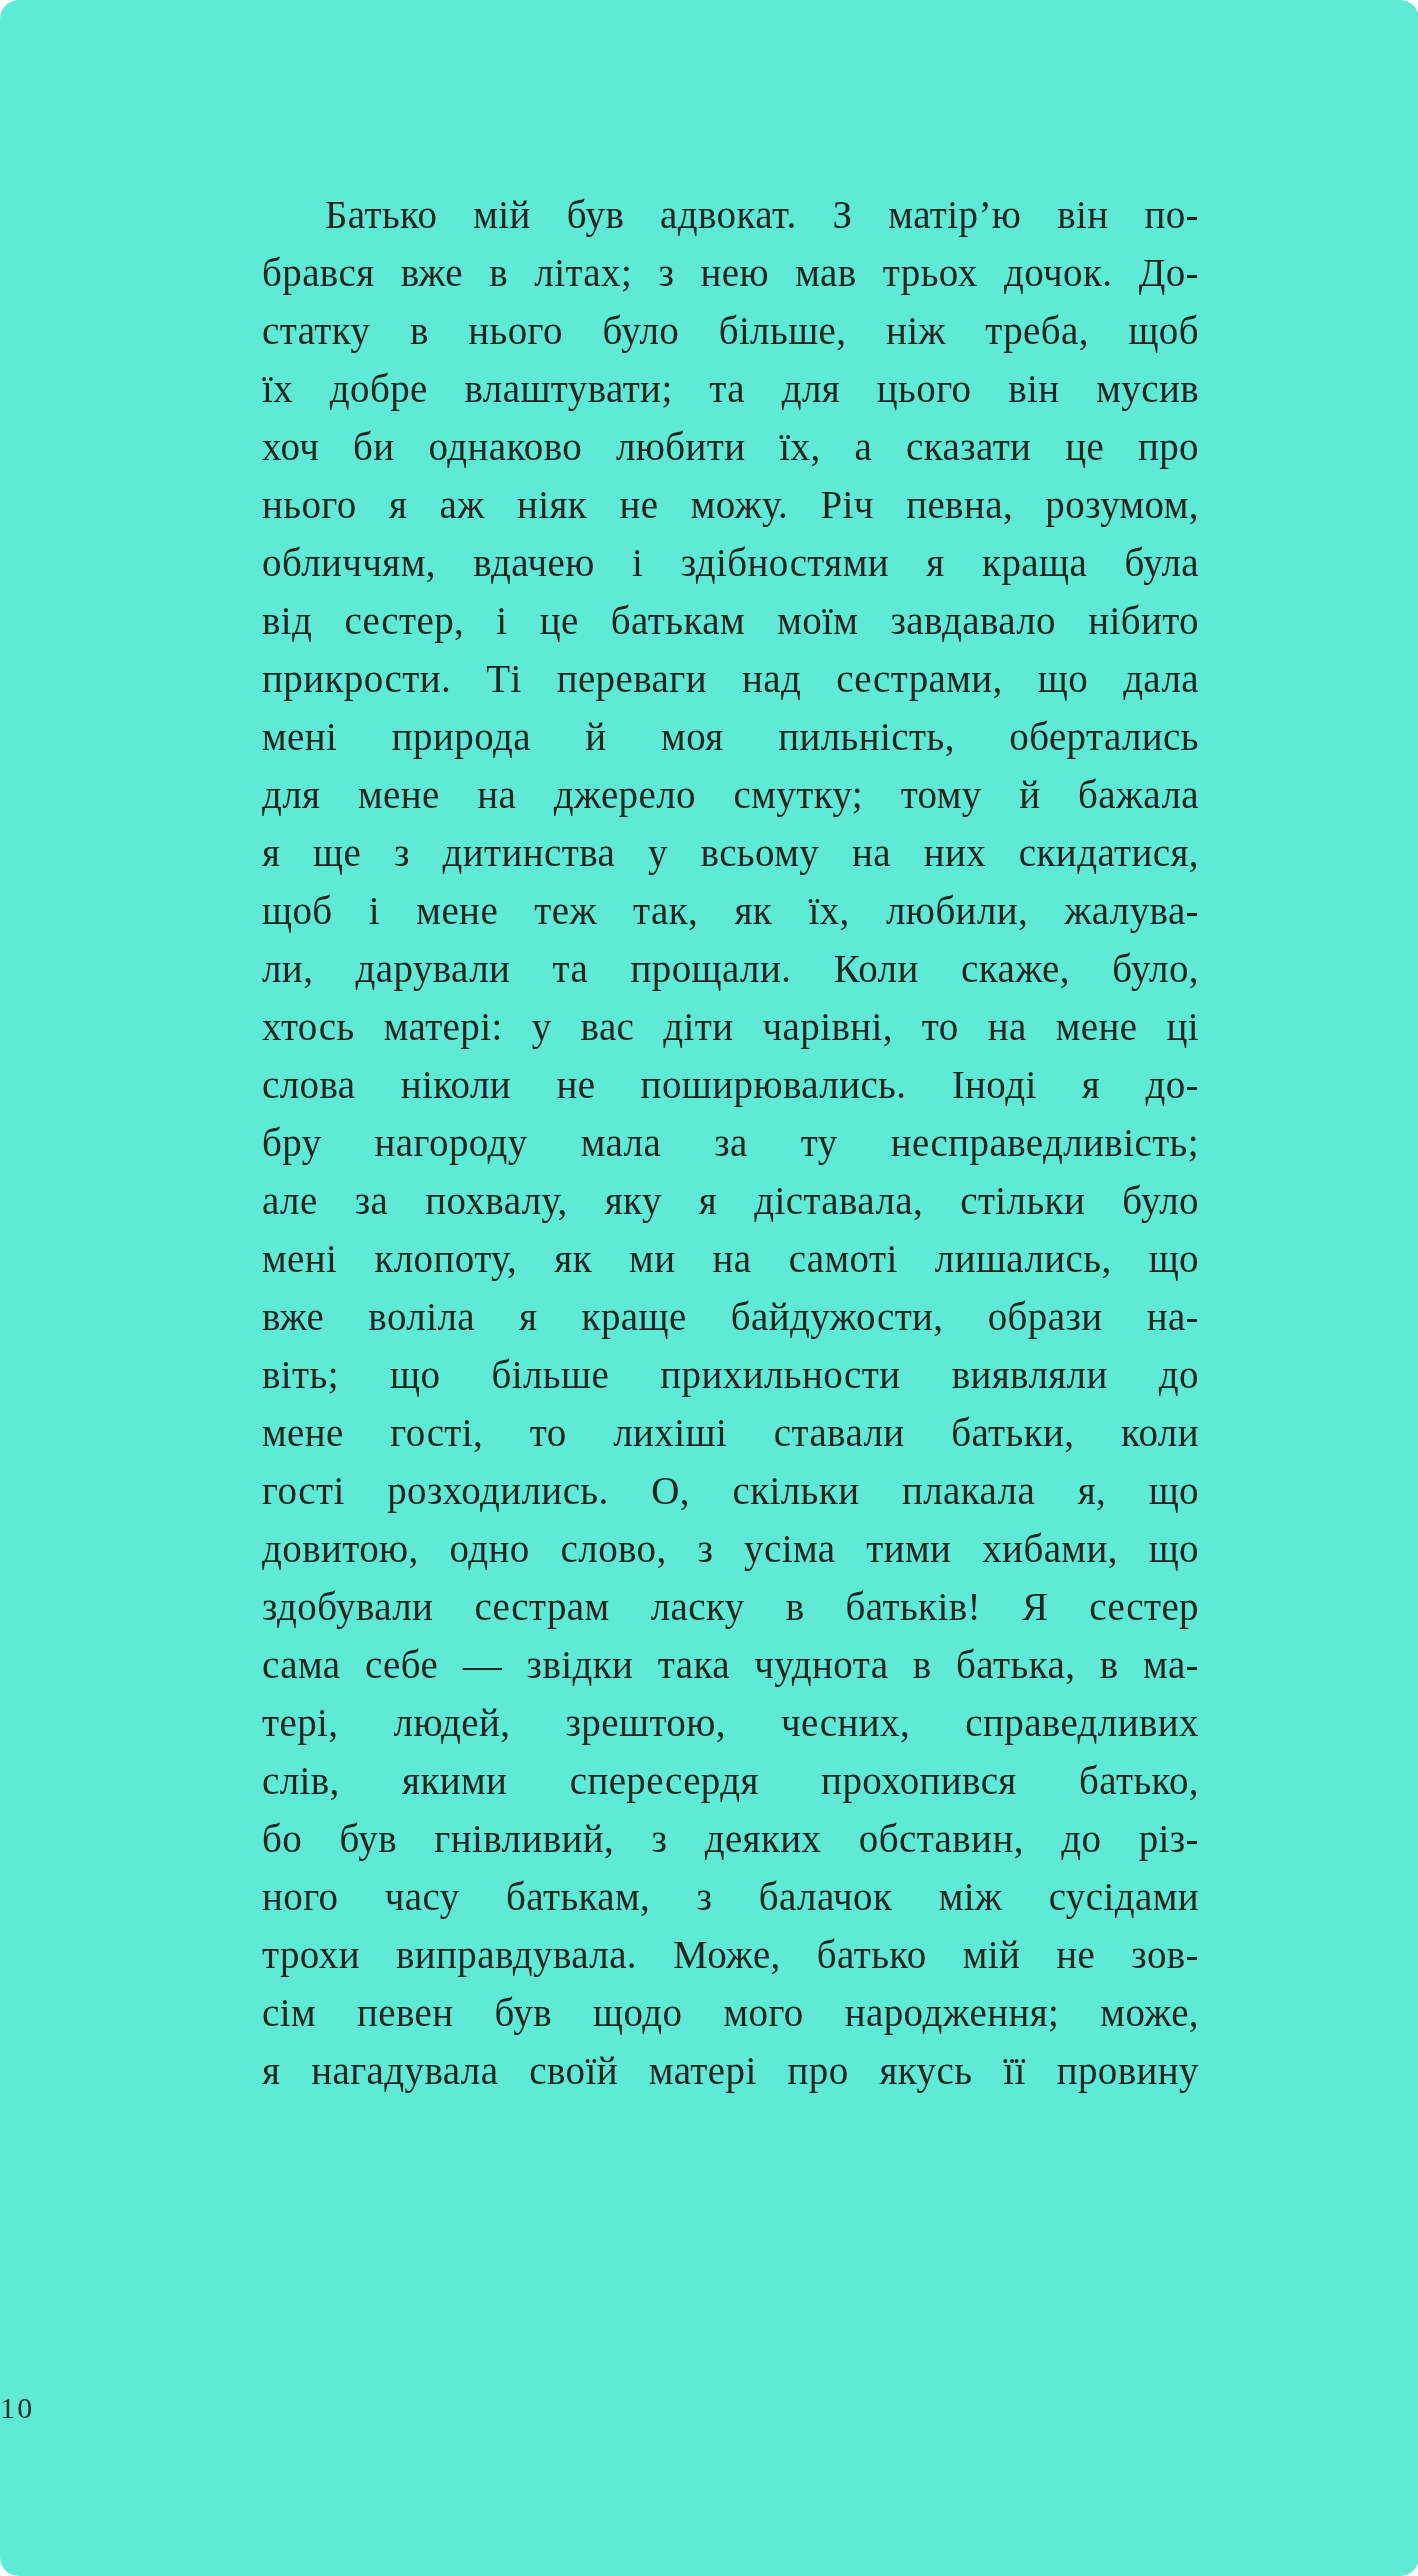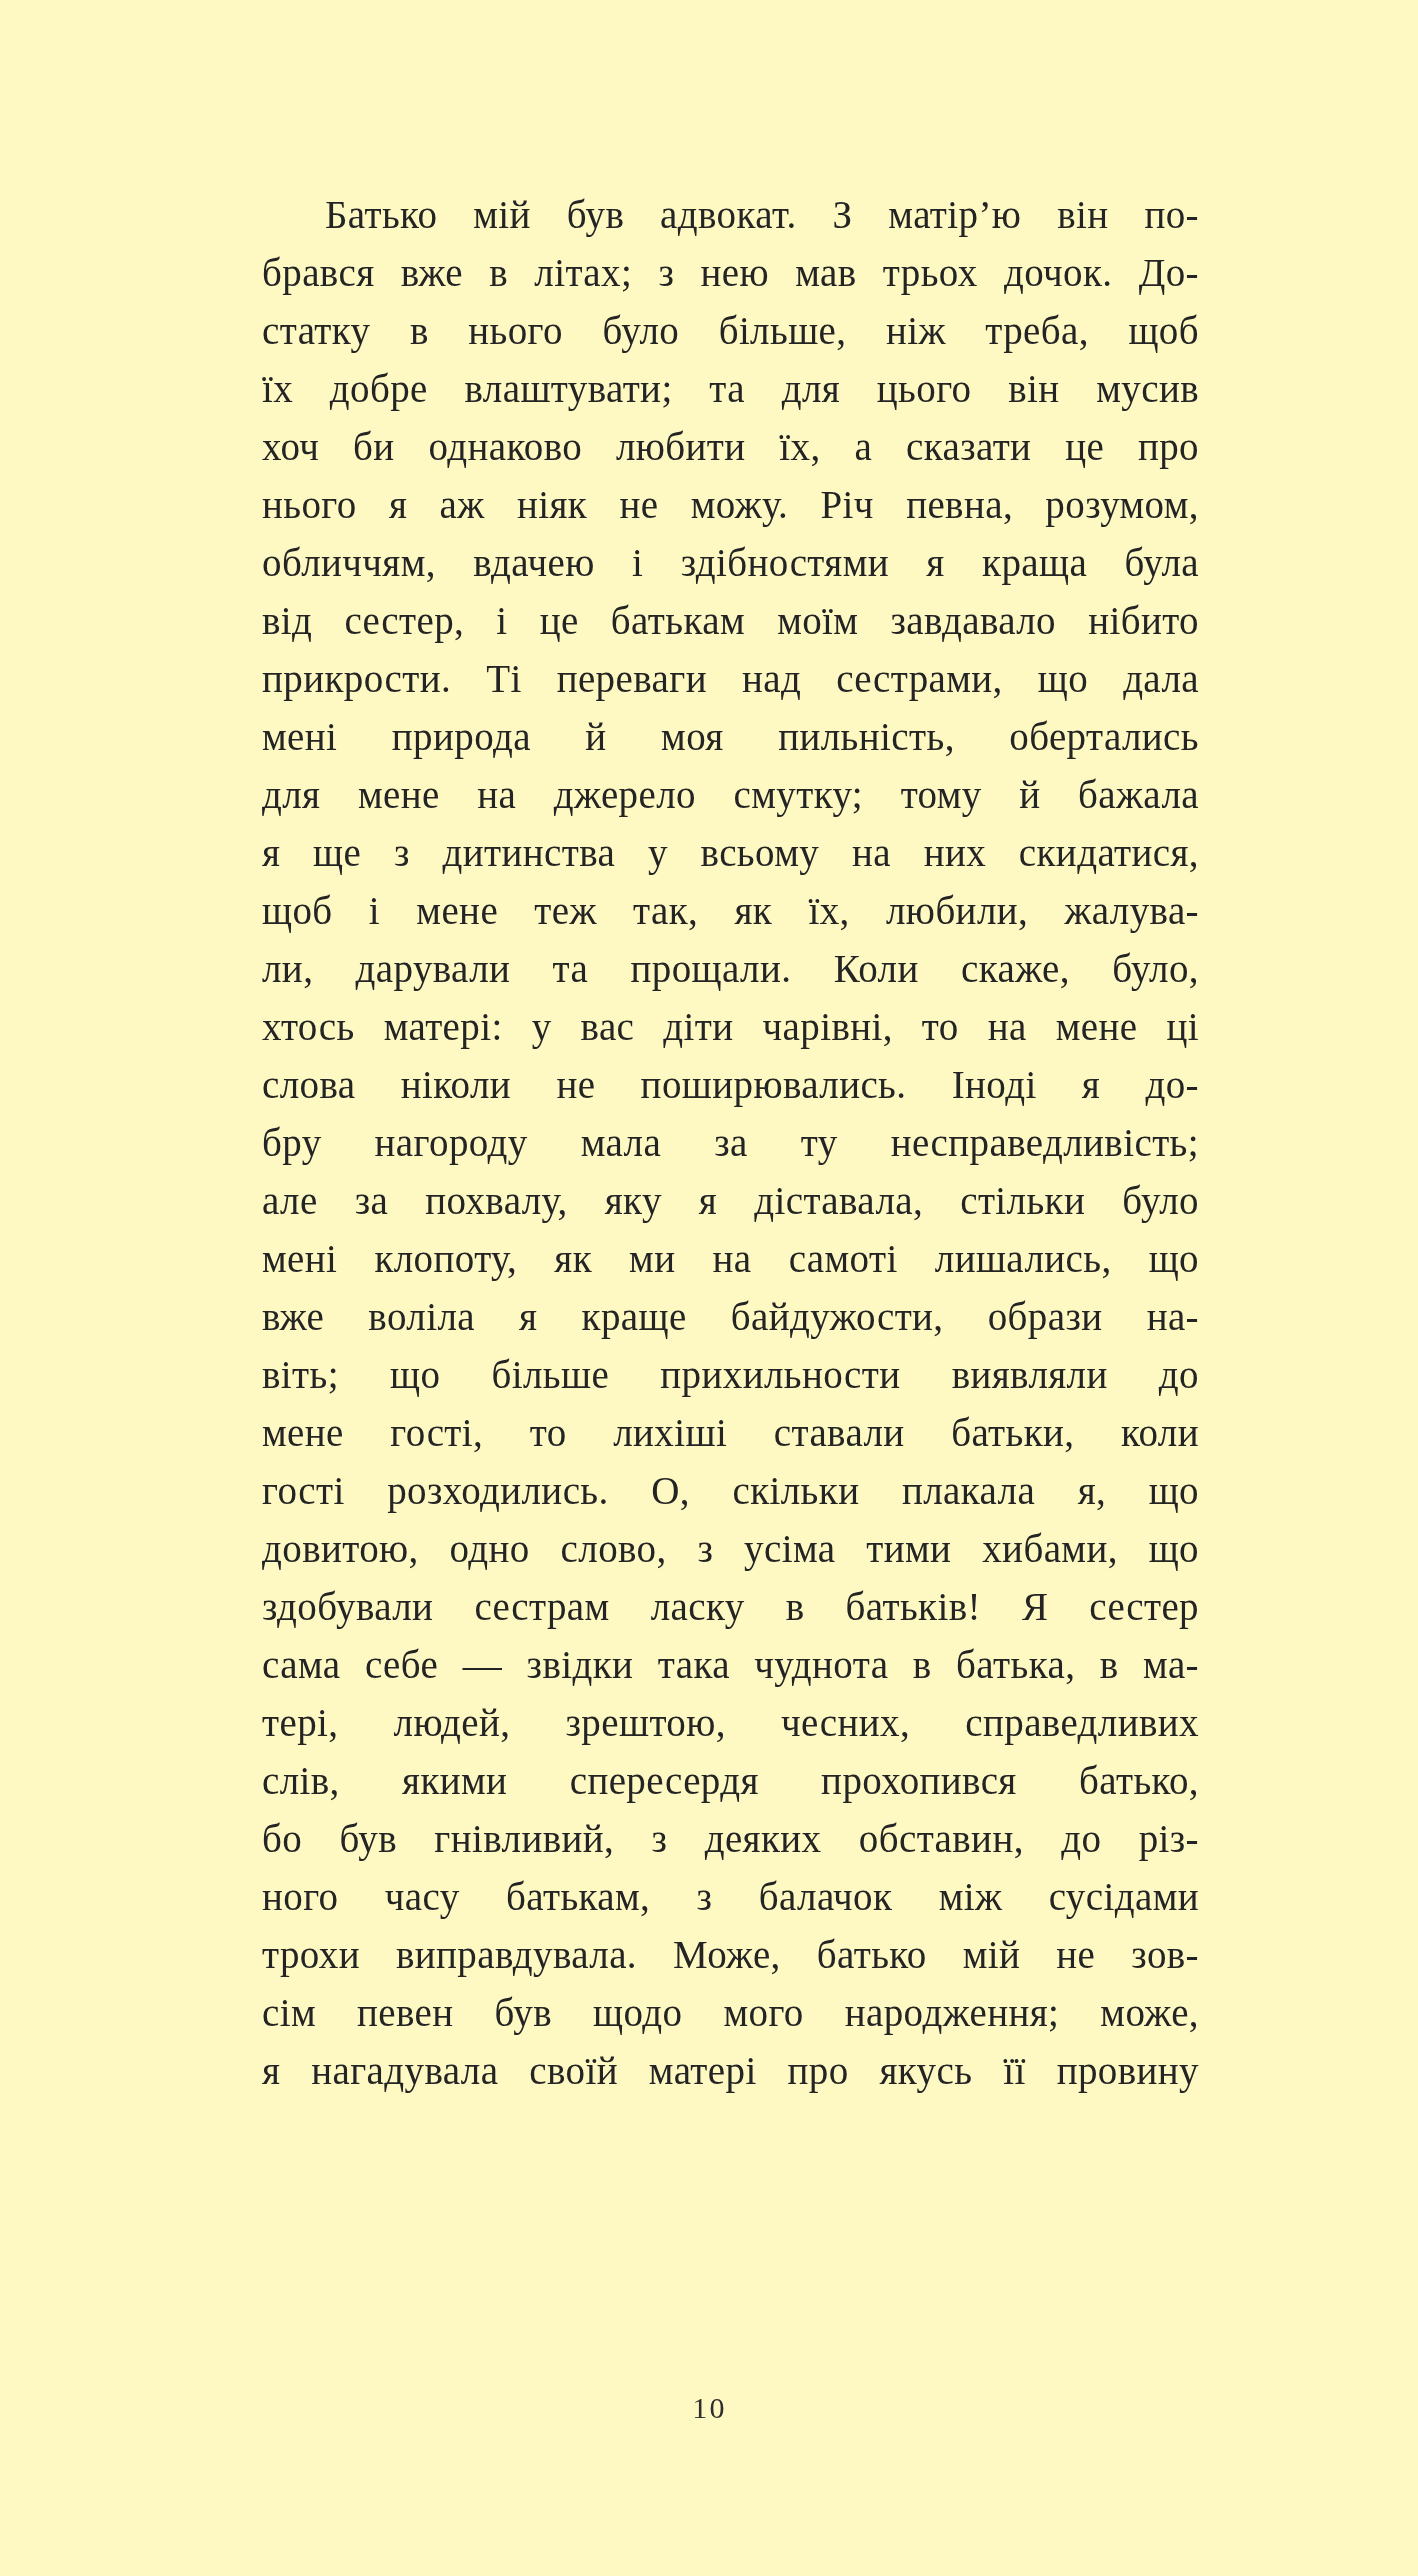--- a/index.html
+++ b/index.html
@@ -11,21 +11,22 @@
     height: 2576px;
     background: #ffffff;
     font-family: "Liberation Serif", "DejaVu Serif", serif;
     color: #242424;
     overflow: hidden;
   }
   .page {
     position: relative;
     width: 1419px;
     height: 2576px;
-    background: #fef9c3;
+    background: #5eead4;
+    border-radius: 19px;
   }
   .text-block {
     position: absolute;
     left: 262px;
     top: 186px;
     width: 937px;
   }
   .line {
     font-size: 39px;
     line-height: 58px;
@@ -36,21 +37,20 @@
     white-space: normal;
   }
   .line.indent {
     text-indent: 63px;
   }
   .page-number {
     position: absolute;
     left: 0;
     right: 0;
     top: 2391px;
-    text-align: center;
     font-size: 30px;
     letter-spacing: 2.2px;
     color: #2e2e2e;
   }
 </style>
 </head>
 <body>
 
 <div class="page">
   <div class="text-block">

